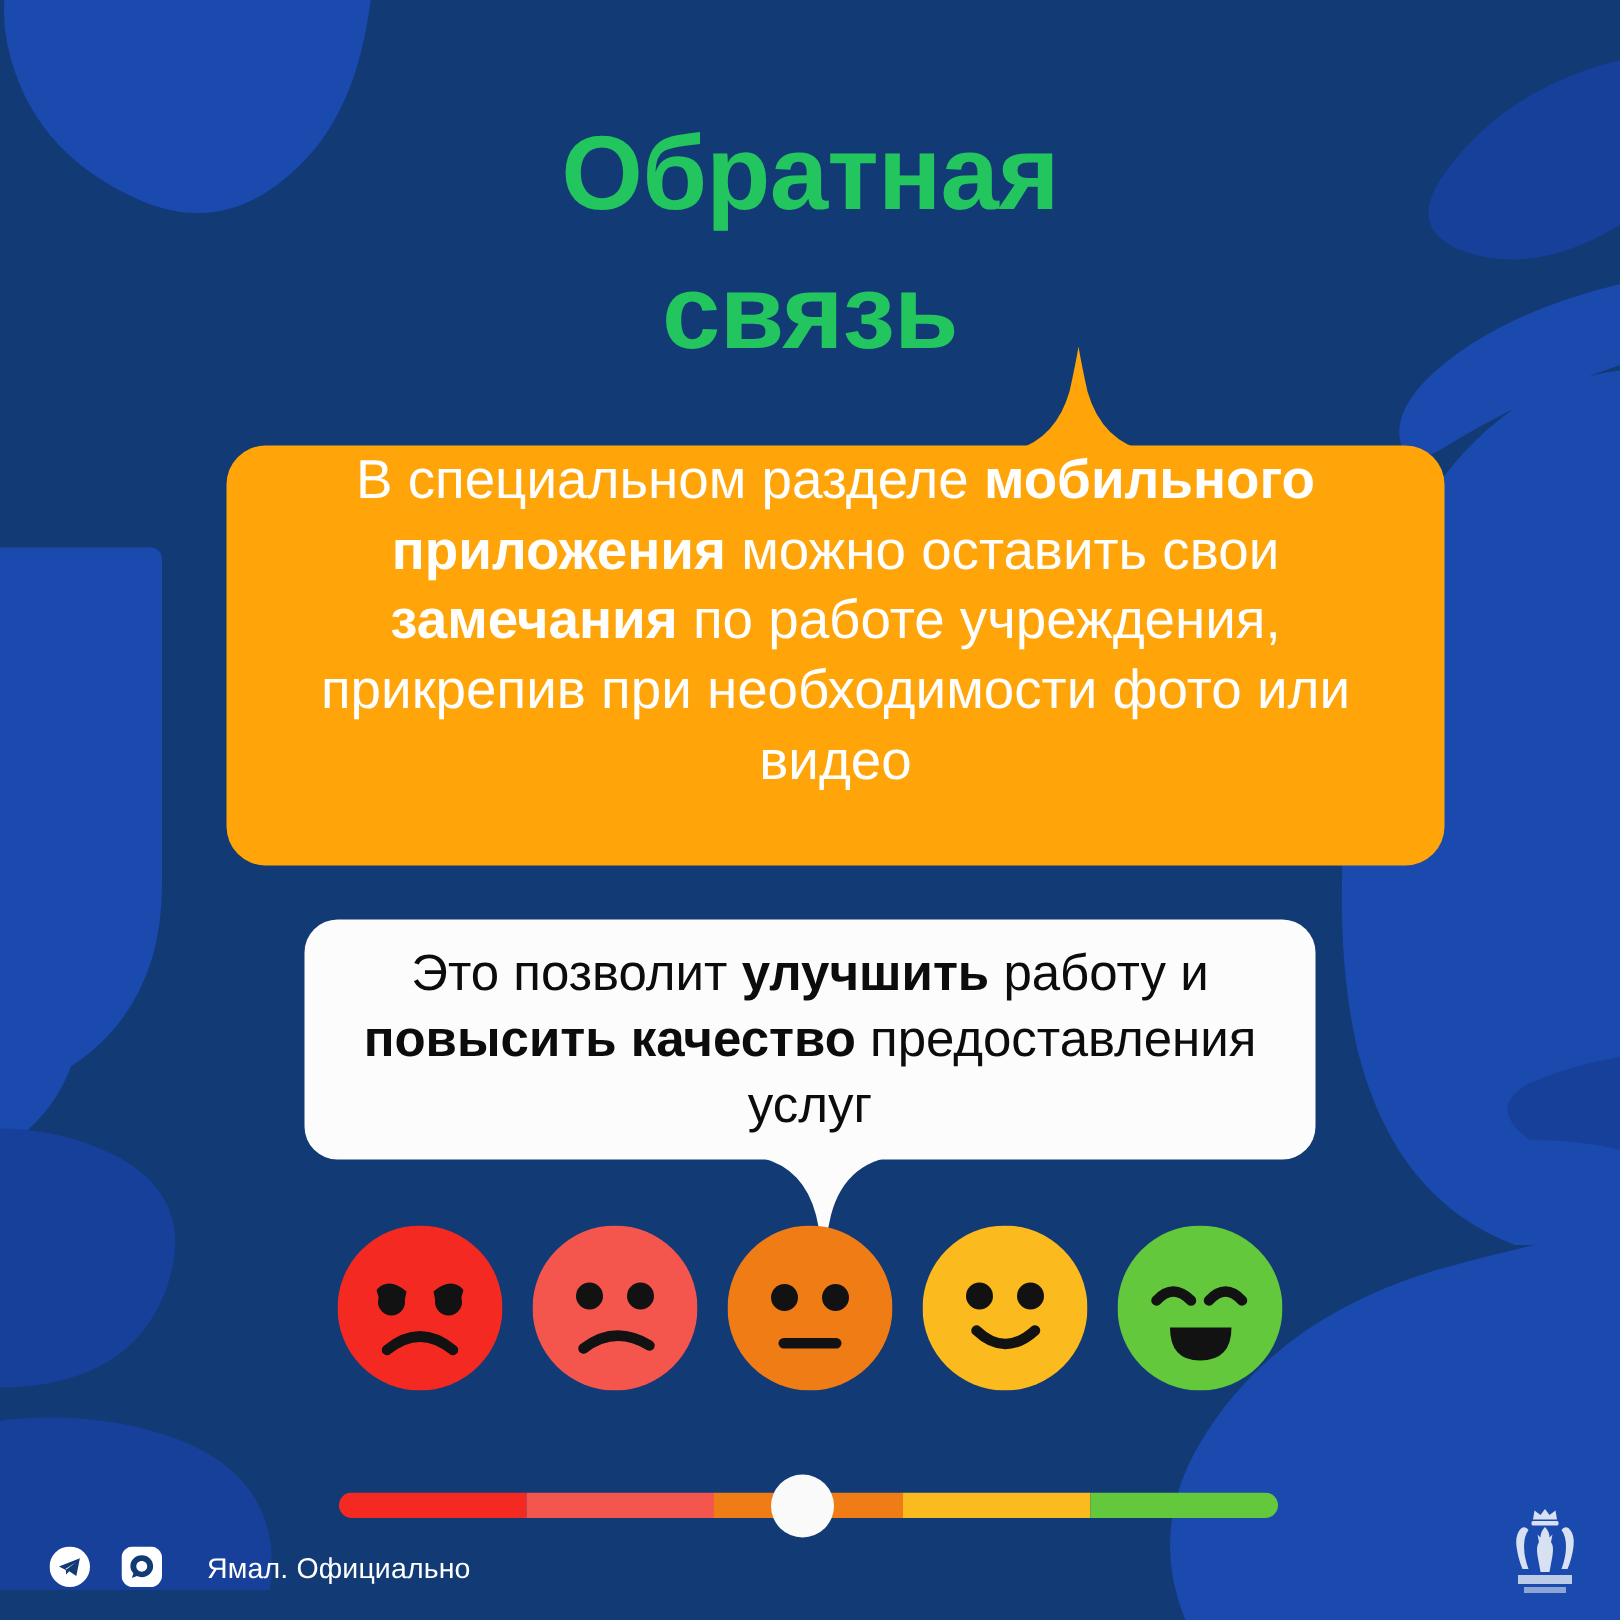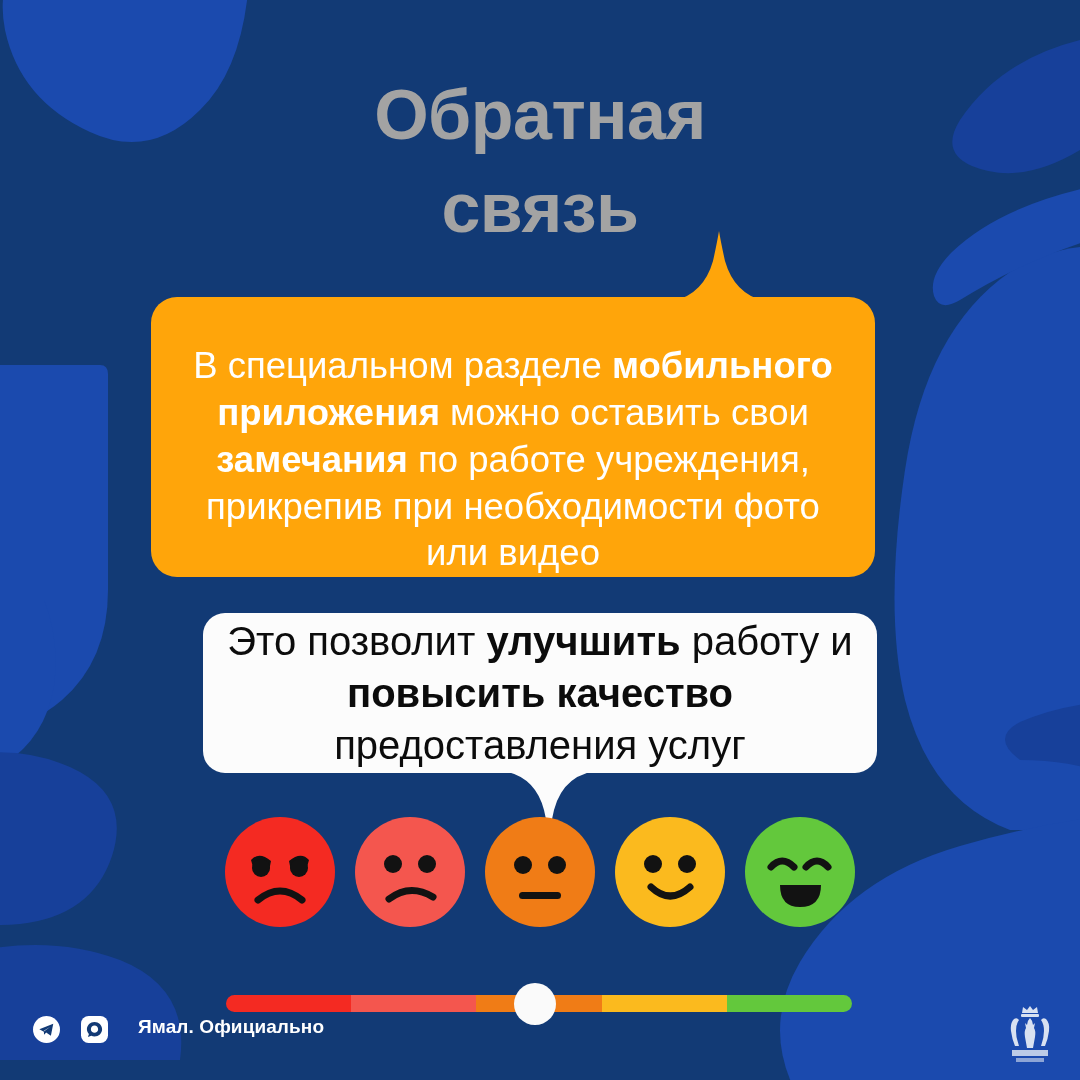--- a/index.html
+++ b/index.html
@@ -15,36 +15,36 @@
   #bg { position:absolute; inset:0; z-index:0; }
 
   
   #stage { position:absolute; inset:0; z-index:2; }
 
   
   .title {
     position:absolute;
     left:0; right:0; top:78px;
     text-align:center;
-    color:#a3a3a3;
+    color:#22c55e;
     font-size:70px;
     font-weight:700;
     line-height:1.06;
     letter-spacing:-0.5px;
   }
   .title .l2 { display:block;margin-top:19px; }
 
   
   .bubble-orange {
     position:absolute;
     left:151px; top:297px;
-    width:724px; height:280px;
+    width:812px; height:280px;
     background:#FFA50A;
     border-radius:26px;
-    display:flex; align-items:flex-end; justify-content:center;
+    display:flex; align-items:flex-start; justify-content:center;
   }
   .bubble-orange .txt {
     color:#FFFFFF;
     font-size:36.5px;
     line-height:1.28;
     text-align:center;
     padding:0 26px;
   }
   .bubble-orange .txt b { font-weight:700; }
 
@@ -60,21 +60,21 @@
   .bubble-white {
     position:absolute;
     left:203px; top:613px;
     width:674px; height:160px;
     background:#FCFCFC;
     border-radius:22px;
     display:flex; align-items:center; justify-content:center;
   }
   .bubble-white .txt {
     color:#0C0C0C;
-    font-size:40px;
+    font-size:34px;
     line-height:1.30;
     text-align:center;
     padding:0 22px;
   }
   .bubble-white .txt b { font-weight:700; }
 
   .tail-white {
     position:absolute;
     left:494px; top:770px;
     width:110px; height:60px;
@@ -112,21 +112,21 @@
     width:42px; height:42px;
     background:#FAFAFA;
     border-radius:50%;
   }
 
   
   .footer {
     position:absolute;
     left:33px; top:1016px;
     height:42px;
-    display:flex; align-items:flex-start; gap:21px;font-weight:bold;
+    display:flex; align-items:flex-end; gap:21px;
   }
   .soc { width:27px; height:27px; display:block; }
   .footer .brand {
     color:#FFFFFF;
     font-size:19px;
     margin-left:9px;
     letter-spacing:0.1px;
     white-space:nowrap;
   }
 

